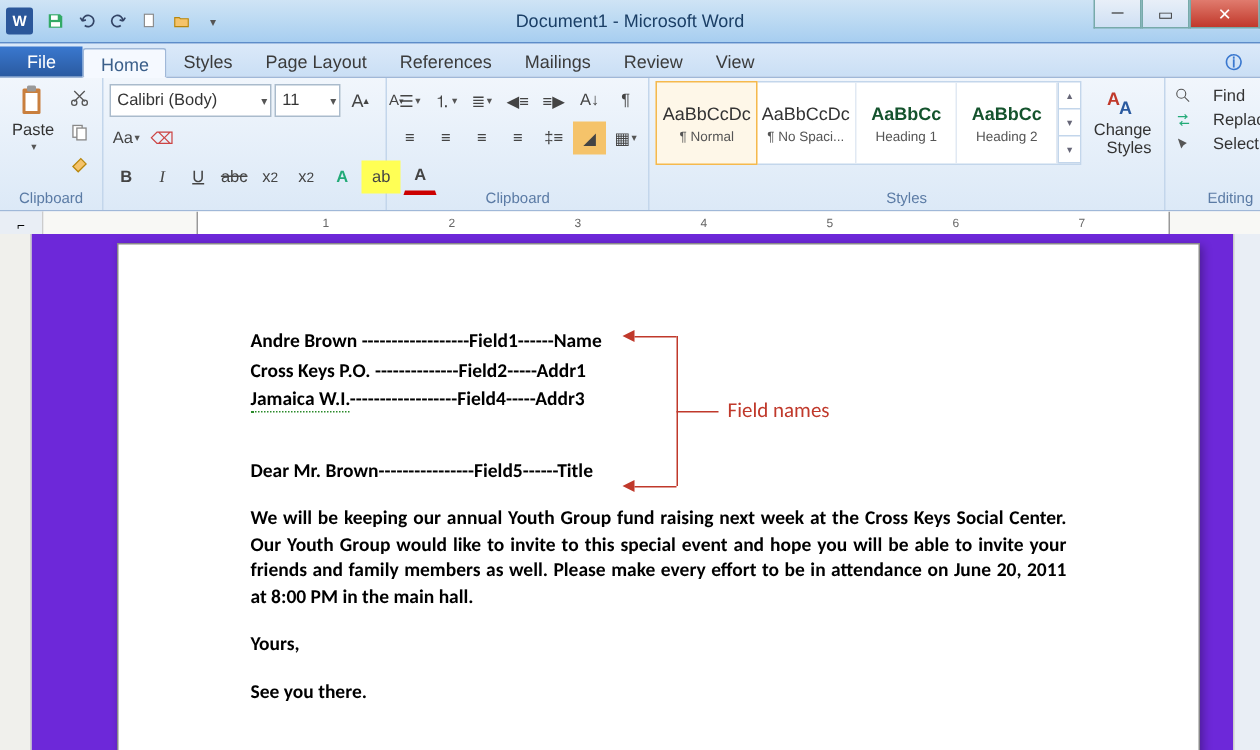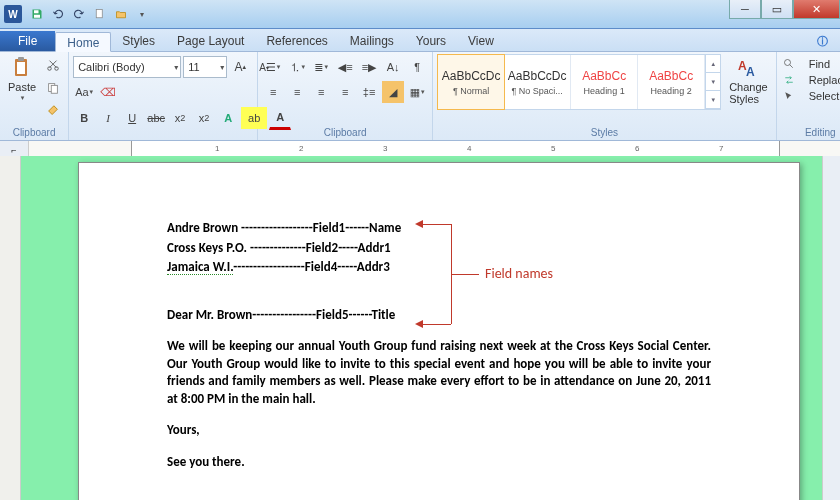--- a/index.html
+++ b/index.html
@@ -30,34 +30,34 @@
 .big-btn-label{font-size:11px;color:#333}
 .col{display:flex;flex-direction:column;gap:1px}
 .row{display:flex;gap:2px;align-items:center}
 .rb{width:20px;height:20px;display:flex;align-items:center;justify-content:center;border:1px solid transparent;cursor:pointer;color:#444;font-size:11px}
 .font-combo{height:20px;border:1px solid #abc;background:#fff;font-size:11px;padding:0 14px 0 4px;position:relative;display:inline-flex;align-items:center;color:#333}
 .font-combo::after{content:"▾";position:absolute;right:2px;font-size:8px;color:#555}
 .styles-gallery{display:flex;gap:0;border:1px solid #c3d6eb;background:#fff}
 .style-item{width:62px;height:50px;border-right:1px solid #e1e9f3;display:flex;flex-direction:column;align-items:center;justify-content:center;cursor:pointer;padding:2px}
 .style-item.sel{border:1px solid #f5b94d;background:#fef7e8;margin:-1px}
 .style-sample{font-size:12px;color:#333}
-.style-sample.blue{color:#ef4444;font-weight:normal}
+.style-sample.blue{color:#14532d;font-weight:bold}
 .style-name{font-size:9px;color:#555;margin-top:3px}
 .scroll-gal{width:14px;display:flex;flex-direction:column;border-left:1px solid #c3d6eb}
 .scroll-gal div{flex:1;display:flex;align-items:center;justify-content:center;font-size:7px;color:#667;border-bottom:1px solid #c3d6eb;cursor:pointer}
 .edit-item{display:flex;align-items:center;gap:14px;font-size:11px;color:#333;padding:1px 2px;cursor:pointer}
 .edit-item svg{width:12px;height:12px}
 
 .ruler-area{height:18px;background:#e9eef5;display:flex;border-bottom:1px solid #ccc}
 .ruler-corner{width:28px;border-right:1px solid #ccc;display:flex;align-items:center;justify-content:center}
 .ruler{flex:1;background:#f8f8f5;position:relative;font-size:8px;color:#666;overflow:hidden}
 .ruler-white{position:absolute;left:102px;right:60px;top:0;bottom:0;background:#fff;border-left:1px solid #999;border-right:1px solid #999}
 .rnum{position:absolute;top:3px}
 
-.doc-area{position:absolute;top:156px;left:0;right:0;bottom:0;background:#86efac;overflow:hidden}
+.doc-area{position:absolute;top:156px;left:0;right:0;bottom:0;background:#6d28d9;overflow:hidden}
 .vruler{position:absolute;left:0;top:0;width:20px;bottom:0;background:#f0f0ec;border-right:1px solid #ccc}
 .page{position:absolute;left:78px;top:6px;width:720px;height:600px;background:#fff;box-shadow:2px 2px 6px rgba(0,0,0,.3);border:1px solid #888}
 .page-content{padding:56px 88px 0;font-family:Calibri,sans-serif;font-size:13px;color:#000;line-height:1.35}
 .field-line{font-weight:bold;margin-bottom:2px}
 .body-p{font-weight:bold;text-align:justify;margin-top:14px}
 .scrollbar-v{position:absolute;right:0;top:0;bottom:0;width:17px;background:#e9eef5;border-left:1px solid #ccc}
 .annot{position:absolute;font-family:Calibri,sans-serif;font-size:14px;color:#c0392b}
 .annot-line{position:absolute;border-top:1px solid #c0392b}
 .annot-arrow{position:absolute;width:0;height:0;border-top:4px solid transparent;border-bottom:4px solid transparent;border-right:8px solid #c0392b}
 .annot-vline{position:absolute;border-left:1px solid #c0392b}
@@ -93,35 +93,36 @@
             <rect x="3" y="2" width="8" height="11" fill="#fff" stroke="#888"></rect>
           </svg>
         </div>
       <div class="qat-btn">
           <svg viewBox="0 0 16 16">
             <path fill="#f5c36a" stroke="#b8860b" d="M2 5h4l1 1h7v7H2z"></path>
           </svg>
         </div>
       <div class="qat-btn" style="font-size:8px;color:#555">▾</div>
     </div>
+    <div class="title-center">Document1 - Microsoft Word</div>
     <div class="winbtns">
       <div class="winbtn">─</div>
       <div class="winbtn">▭</div>
       <div class="winbtn close">✕</div>
     </div>
   </div>
 
   <div class="tabs">
     <div class="file-tab">File</div>
     <div class="tab active">Home</div>
     <div class="tab">Styles</div>
     <div class="tab">Page Layout</div>
     <div class="tab">References</div>
     <div class="tab">Mailings</div>
-    <div class="tab">Yours</div>
+    <div class="tab">Review</div>
     <div class="tab">View</div>
     <div class="help-icon">ⓘ</div>
   </div>
 
   <div class="ribbon">
 
     <div class="group">
       <div class="group-body">
         <div class="big-btn">
           <svg viewBox="0 0 24 24">
@@ -229,21 +230,21 @@
               <div>▴</div>
               <div>▾</div>
               <div>▾</div>
             </div>
           </div>
         <div class="big-btn" style="margin-left:4px">
           <svg viewBox="0 0 24 24">
               <text x="2" y="14" font-size="12" fill="#c0392b" font-weight="bold">A</text>
               <text x="10" y="20" font-size="12" fill="#2a5aa0" font-weight="bold">A</text>
             </svg>
-          <span class="big-btn-label" style="white-space:pre;text-align:left;line-height:1.1">Change
+          <span class="big-btn-label" style="white-space:pre;text-align:right;line-height:1.1">Change
 Styles</span>
         </div>
       </div>
       <div class="group-label">Styles</div>
     </div>
 
     <div class="group" style="flex:1">
       <div class="group-body col" style="gap:2px;padding-top:3px">
         <div class="edit-item">
             <svg viewBox="0 0 16 16">

